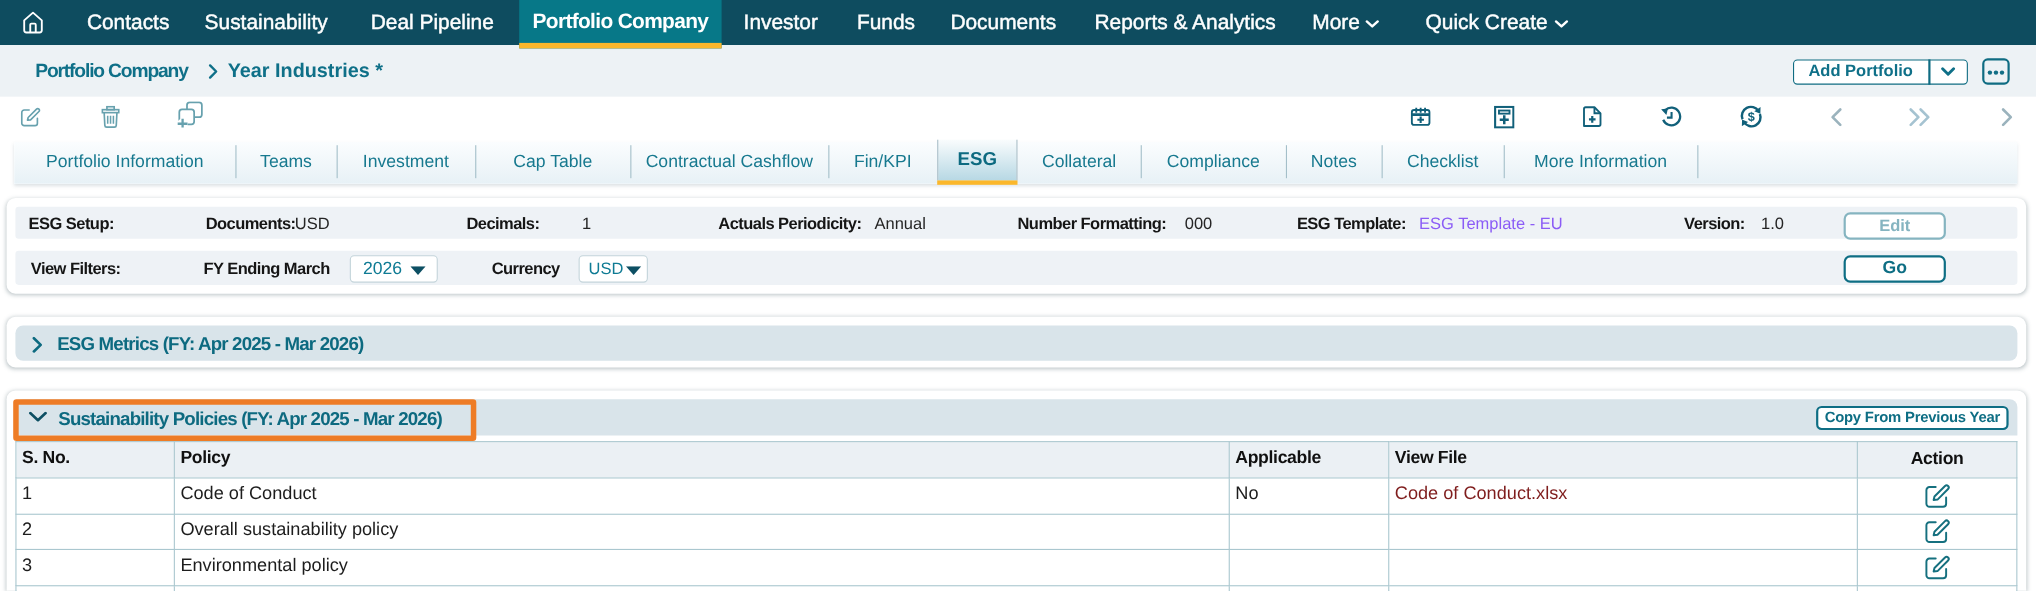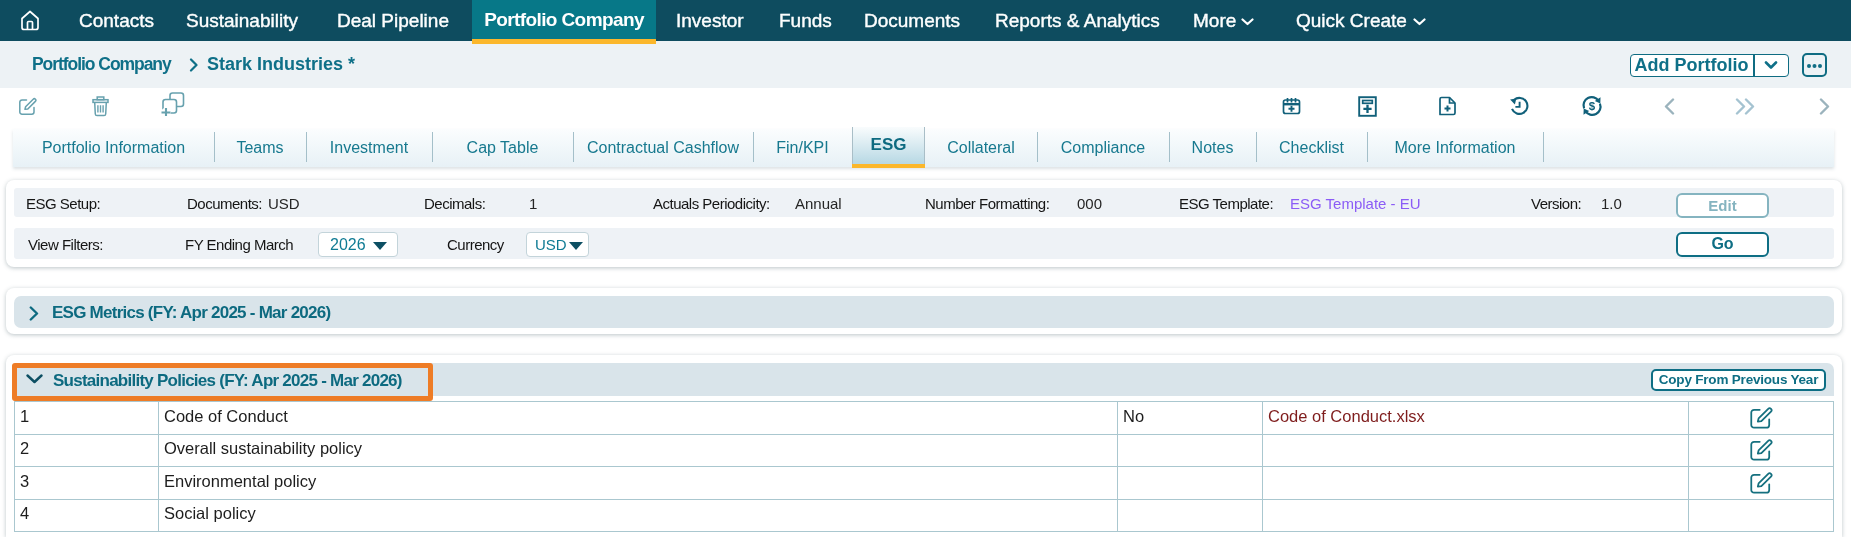--- a/index.html
+++ b/index.html
@@ -11,21 +11,21 @@
 .crumb{position:absolute;left:0;top:41px;width:1851px;height:47px;background:#edf2f5;}
 .crumbtxt{position:absolute;top:41px;height:47px;line-height:47px;font-weight:bold;font-size:17.5px;letter-spacing:-1.05px;color:#0f7088;white-space:nowrap;}
 .toolrow{position:absolute;left:0;top:88px;width:1851px;height:41px;background:#fff;}
 .tabstrip{position:absolute;left:13px;top:129px;width:1821px;height:37.5px;background:linear-gradient(#fbfdfe,#e7f1f6);box-shadow:0 2px 3px rgba(120,140,150,0.25);}
 .tab{position:absolute;top:129px;height:37.5px;line-height:37.5px;font-size:16px;color:#17798f;text-align:center;white-space:nowrap;}
 .tabdiv{position:absolute;top:132px;height:30px;width:1px;background:#a4bfc9;}
 .tabactive{position:absolute;left:852px;top:127px;width:73px;height:36.5px;background:linear-gradient(#f9fcfd,#b7d8e4);border-left:1px solid #a9bec7;border-right:1px solid #a9bec7;line-height:36.5px;font-size:17px;font-weight:bold;color:#0d6a80;text-align:center;}
 .tabyellow{position:absolute;left:852px;top:163.5px;width:73px;height:4.5px;background:#fbb72b;}
 .card{position:absolute;background:#fff;border-radius:8px;box-shadow:0 1px 4px rgba(60,85,95,0.35);}
 .grayrow{position:absolute;left:14px;width:1820px;background:#eef2f6;border-radius:3px;}
-.lbl{position:absolute;font-size:15px;letter-spacing:-0.5px;font-weight:normal;color:#151515;white-space:nowrap;}
+.lbl{position:absolute;font-size:15px;letter-spacing:-0.5px;font-weight:bold;color:#151515;white-space:nowrap;}
 .val{position:absolute;font-size:15px;color:#252525;white-space:nowrap;}
 .band{position:absolute;left:14px;width:1820px;background:#d9e4ea;border-radius:7px;}
 .bandtxt{position:absolute;font-weight:bold;font-size:17px;letter-spacing:-0.75px;color:#0d6a80;white-space:nowrap;}
 .btn{position:absolute;background:#fff;border:2px solid #0e6e84;border-radius:6px;color:#0e6e84;font-weight:bold;text-align:center;}
 .ddl{position:absolute;background:#fff;border:1px solid #c3d4da;border-radius:4px;top:232px;height:25px;}
 .ddltxt{position:absolute;top:0;left:11px;font-size:16px;color:#0f7b94;line-height:23px;}
 table.pol{position:absolute;left:14px;top:401px;border-collapse:collapse;table-layout:fixed;}
 table.pol td,table.pol th{border:1px solid #aac7cf;font-size:16.5px;color:#1d1d1d;padding:0 0 3px 5px;text-align:left;vertical-align:middle;white-space:nowrap;overflow:hidden;}
 table.pol th{background:#ebf0f4;font-size:16px;letter-spacing:-0.3px;font-weight:bold;color:#101010;height:33px;}
 table.pol td{background:#fff;height:32.5px;}
@@ -53,24 +53,24 @@
 <span class="navitem" style="left:1296px">Quick Create</span>
 <svg class="abs" style="left:1413px;top:18px" width="13" height="8" viewBox="0 0 13 8" fill="none" stroke="#fff" stroke-width="2.2" stroke-linecap="round" stroke-linejoin="round">
     <path d="M1.5 1.5 L6.5 6 L11.5 1.5"></path>
   </svg>
 
 <div class="crumb"></div>
 <span class="crumbtxt" style="left:32px">Portfolio Company</span>
 <svg class="abs" style="left:189px;top:58px" width="10" height="14" viewBox="0 0 10 14" fill="none" stroke="#0f7088" stroke-width="2.2" stroke-linecap="round" stroke-linejoin="round">
     <path d="M2 1.5 L7.5 7 L2 12.5"></path>
   </svg>
-<span class="crumbtxt" style="left:207px;font-size:18px;letter-spacing:0">Stark Industries *</span>
+<span class="crumbtxt" style="left:207px;font-size:18px;letter-spacing:0">Year Industries *</span>
 <div class="abs" style="left:1630px;top:53.5px;width:159px;height:23px;border:1.5px solid #0f6c82;border-radius:4px;background:#fff;"></div>
 <div class="abs" style="left:1753px;top:53.5px;width:1.5px;height:23px;background:#0f6c82;"></div>
-<span class="abs" style="left:1630px;top:53.5px;width:123px;text-align:center;line-height:22px;font-size:18px;font-weight:bold;color:#0f7088;">Add Portfolio</span>
+<span class="abs" style="left:1630px;top:53.5px;width:123px;text-align:center;line-height:22px;font-size:15px;font-weight:bold;color:#0f7088;">Add Portfolio</span>
 <svg class="abs" style="left:1764px;top:61px" width="14" height="9" viewBox="0 0 14 9" fill="none" stroke="#0f7088" stroke-width="2.6" stroke-linecap="round" stroke-linejoin="round">
     <path d="M2 1.5 L7 6.5 L12 1.5"></path>
   </svg>
 <div class="abs" style="left:1802px;top:53px;width:25px;height:24px;border:2px solid #0f6c82;border-radius:5px;"></div>
 <svg class="abs" style="left:1806px;top:62.5px" width="17" height="6" viewBox="0 0 17 6">
     <circle cx="3" cy="3" r="2" fill="#116e85"></circle>
     <circle cx="8.5" cy="3" r="2" fill="#116e85"></circle>
     <circle cx="14" cy="3" r="2" fill="#116e85"></circle>
   </svg>
 
@@ -206,20 +206,27 @@
 <div class="abs" style="left:12px;top:362.5px;width:421px;height:38.5px;border:5px solid #ee7c26;border-radius:3px;"></div>
 <table class="pol">
 <colgroup>
       <col style="width:144px">
       <col style="width:959px">
       <col style="width:145px">
       <col style="width:426px">
       <col style="width:145px">
     </colgroup>
 <tbody>
+      <tr>
+        <th>S. No.</th>
+        <th>Policy</th>
+        <th>Applicable</th>
+        <th>View File</th>
+        <th style="text-align:center;padding:0">Action</th>
+      </tr>
 <tr>
         <td>1</td>
         <td>Code of Conduct</td>
         <td>No</td>
         <td style="color:#7f1d1d">Code of Conduct.xlsx</td>
         <td style="text-align:center;padding:0"><svg width="24" height="24" viewBox="0 0 19 19" fill="none" stroke="#15707f" stroke-width="1.4" style="vertical-align:middle">
             <path d="M16 10.5 V15 a2.2 2.2 0 0 1 -2.2 2.2 H4 A2.2 2.2 0 0 1 1.8 15 V5.2 A2.2 2.2 0 0 1 4 3 H8.5" stroke-linecap="round"></path>
             <path d="M7 12.3 L7.6 9.8 L15.2 2.2 A1.55 1.55 0 0 1 17.4 4.4 L9.8 12 Z" stroke-linejoin="round"></path>
           </svg></td>
       </tr>

